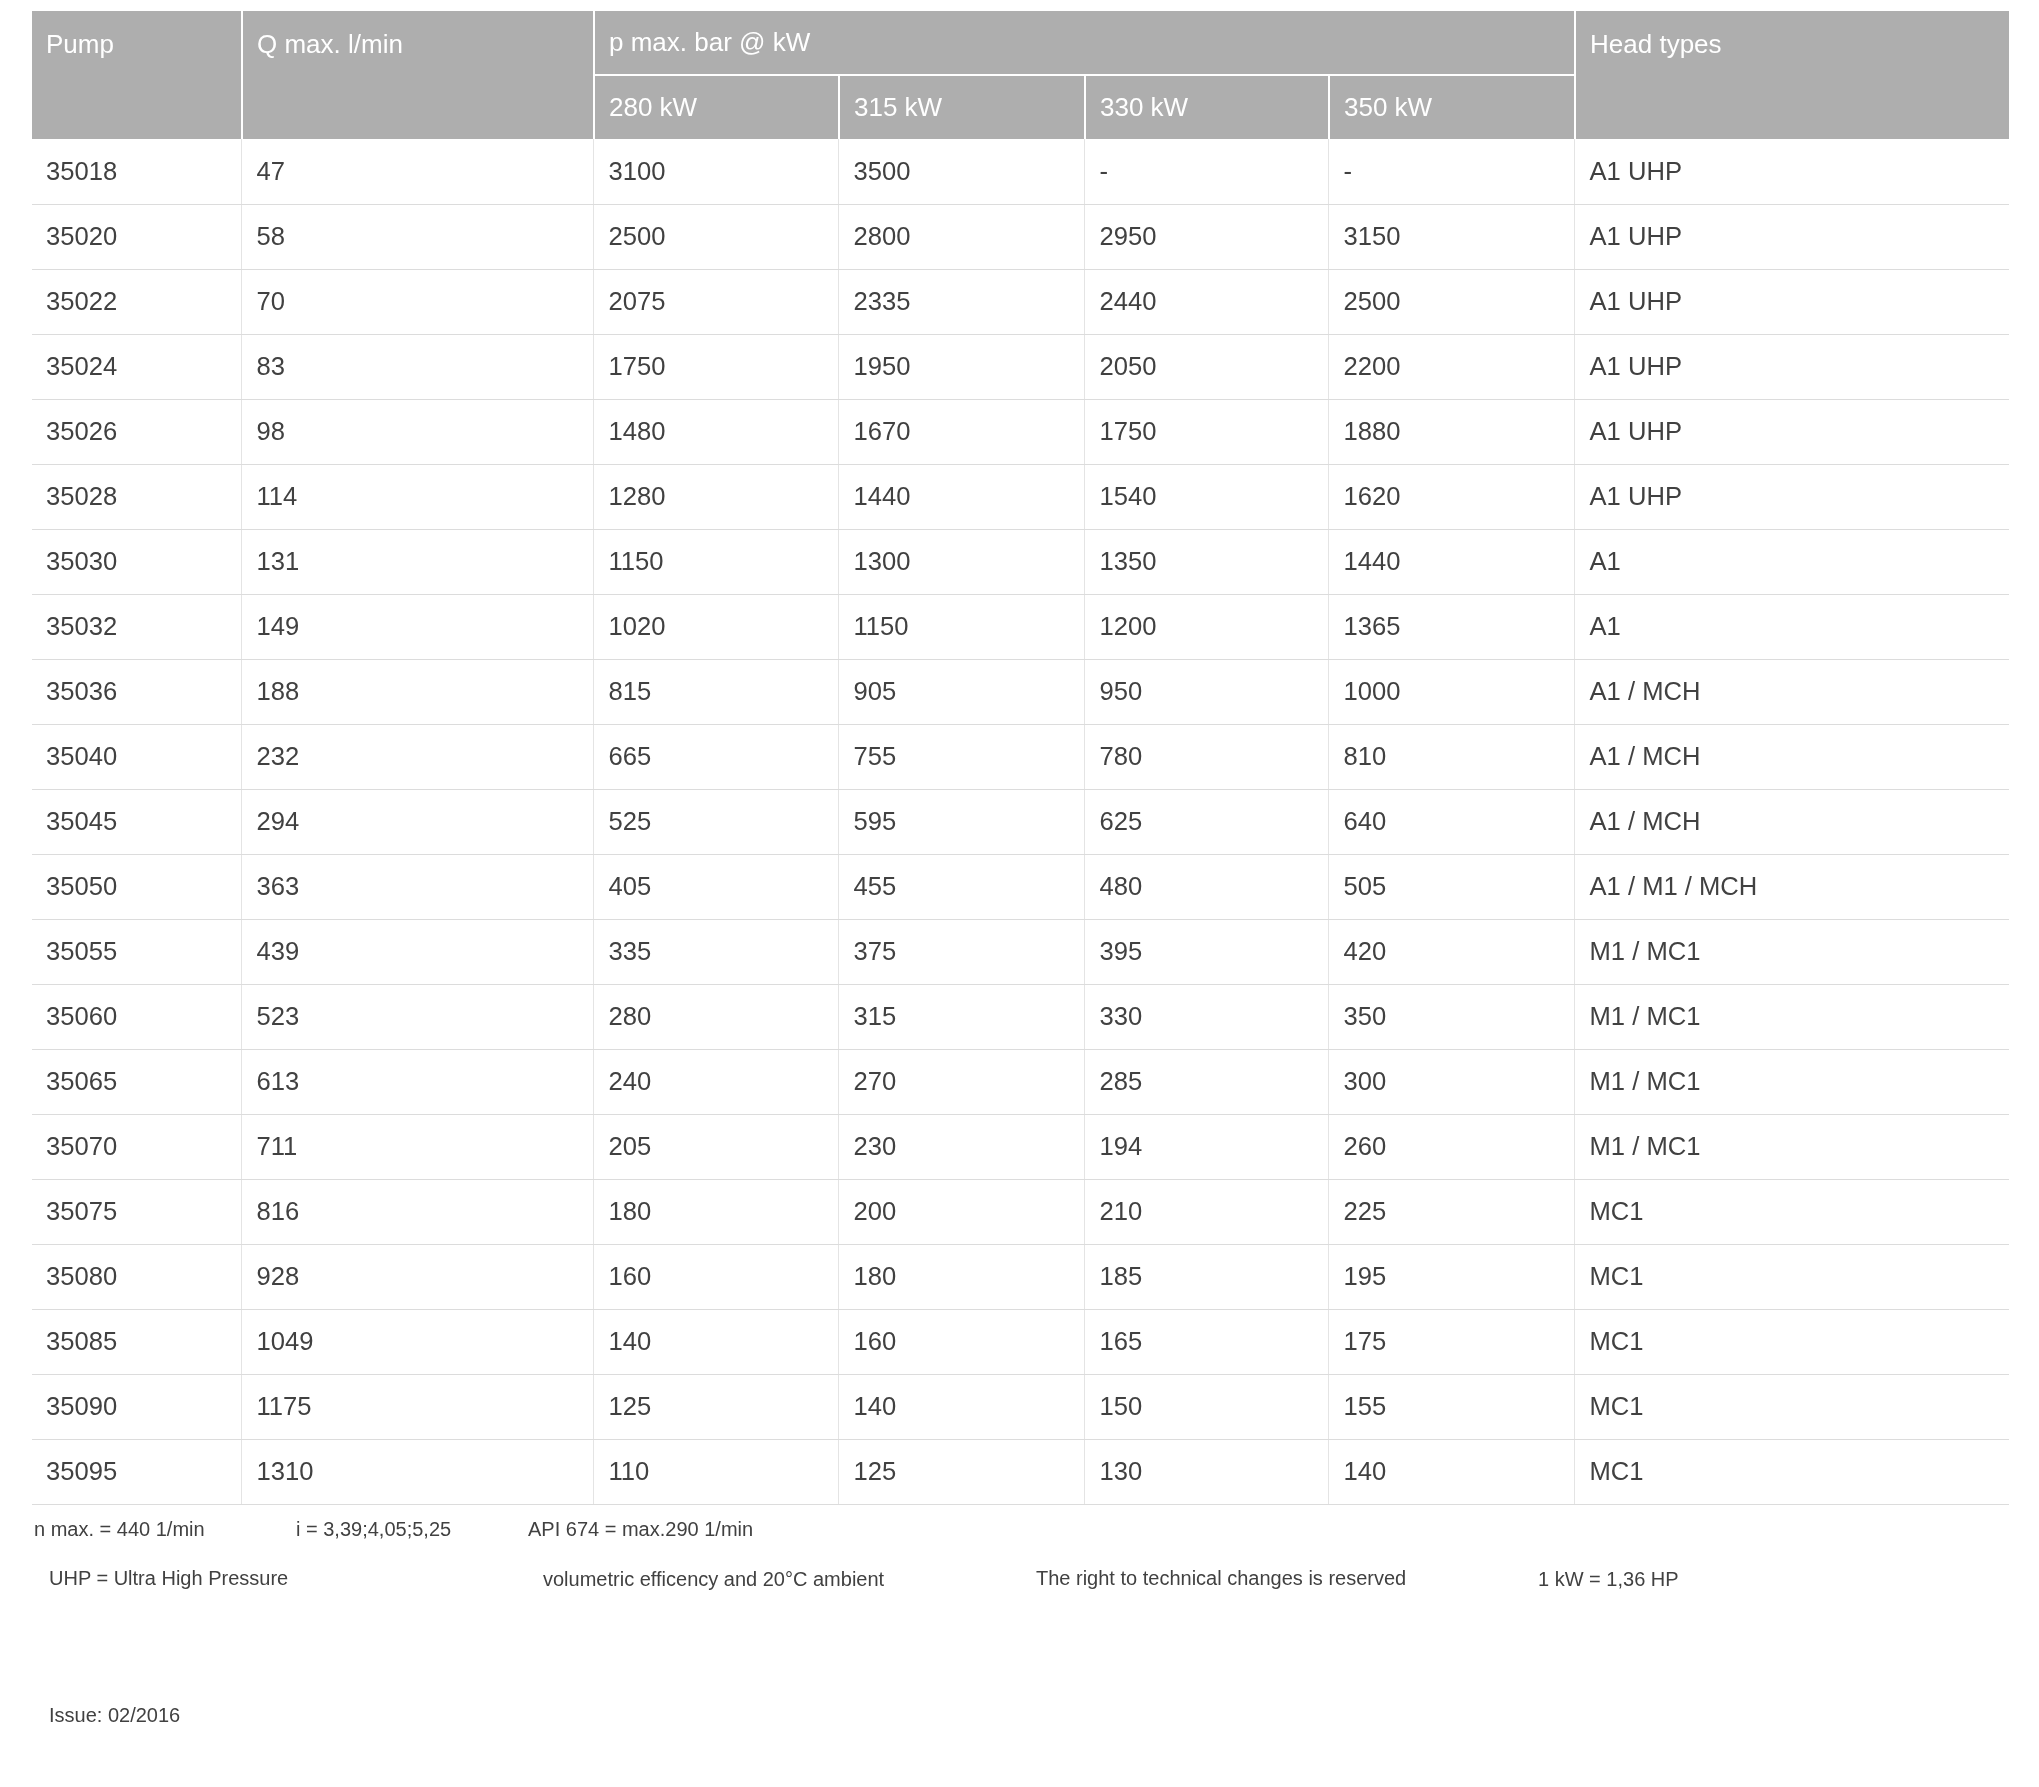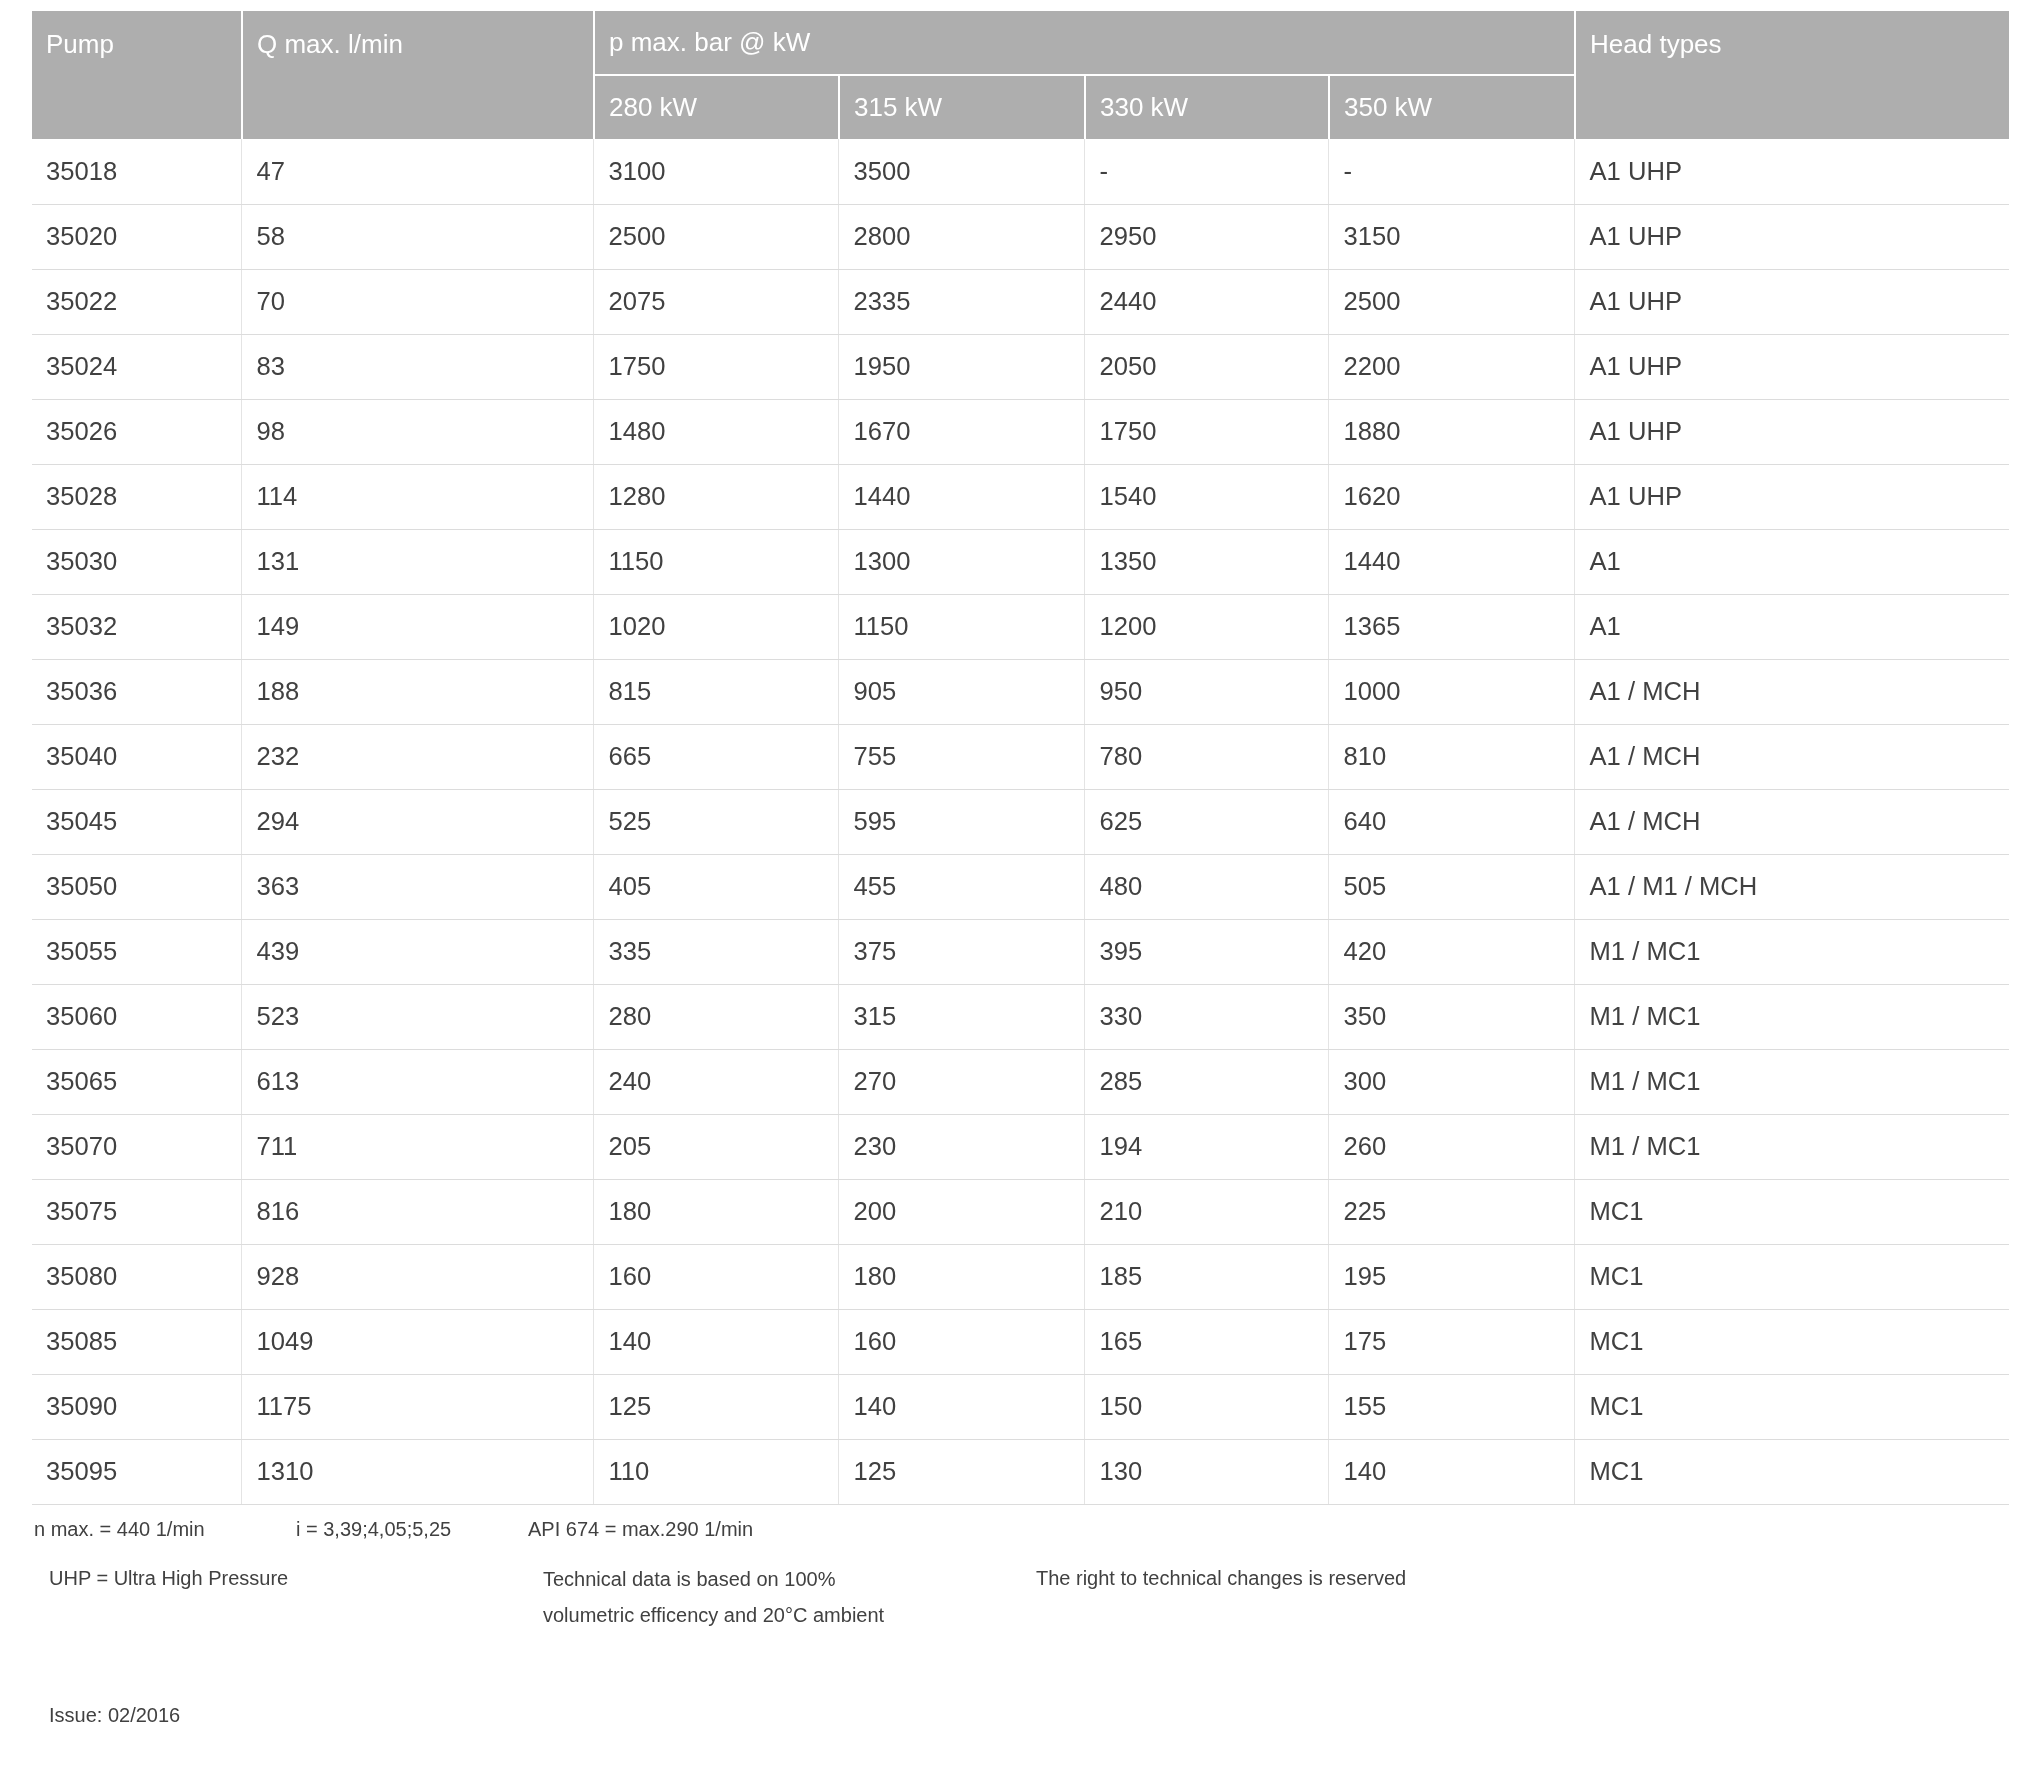--- a/index.html
+++ b/index.html
@@ -286,25 +286,25 @@
       </tbody>
   </table>
 
   <span class="fnote" style="left:34px; top:1518px;">n max. = 440 1/min</span>
   <span class="fnote" style="left:296px; top:1518px;">i = 3,39;4,05;5,25</span>
   <span class="fnote" style="left:528px; top:1518px;">API 674 = max.290 1/min</span>
 
   <span class="fnote" style="left:49px; top:1567px;">UHP = Ultra High Pressure</span>
 
   <div class="fnote multi" style="left:543px; top:1561px; width:477px;">
-    <div>Technical data is based on 100%</div>
     <div>volumetric efficency and 20°C ambient</div>
   </div>
 
   <span class="fnote" style="left:1036px; top:1567px;">The right to technical changes is reserved</span>
 
   <div class="fnote multi" style="left:1538px; top:1561px; width:443px;">
+    <div>1 kW = 1,36 HP</div>
   </div>
 
   <span class="fnote" style="left:49px; top:1704px;">Issue: 02/2016</span>
 
 </div>
 
 
 </body></html>

